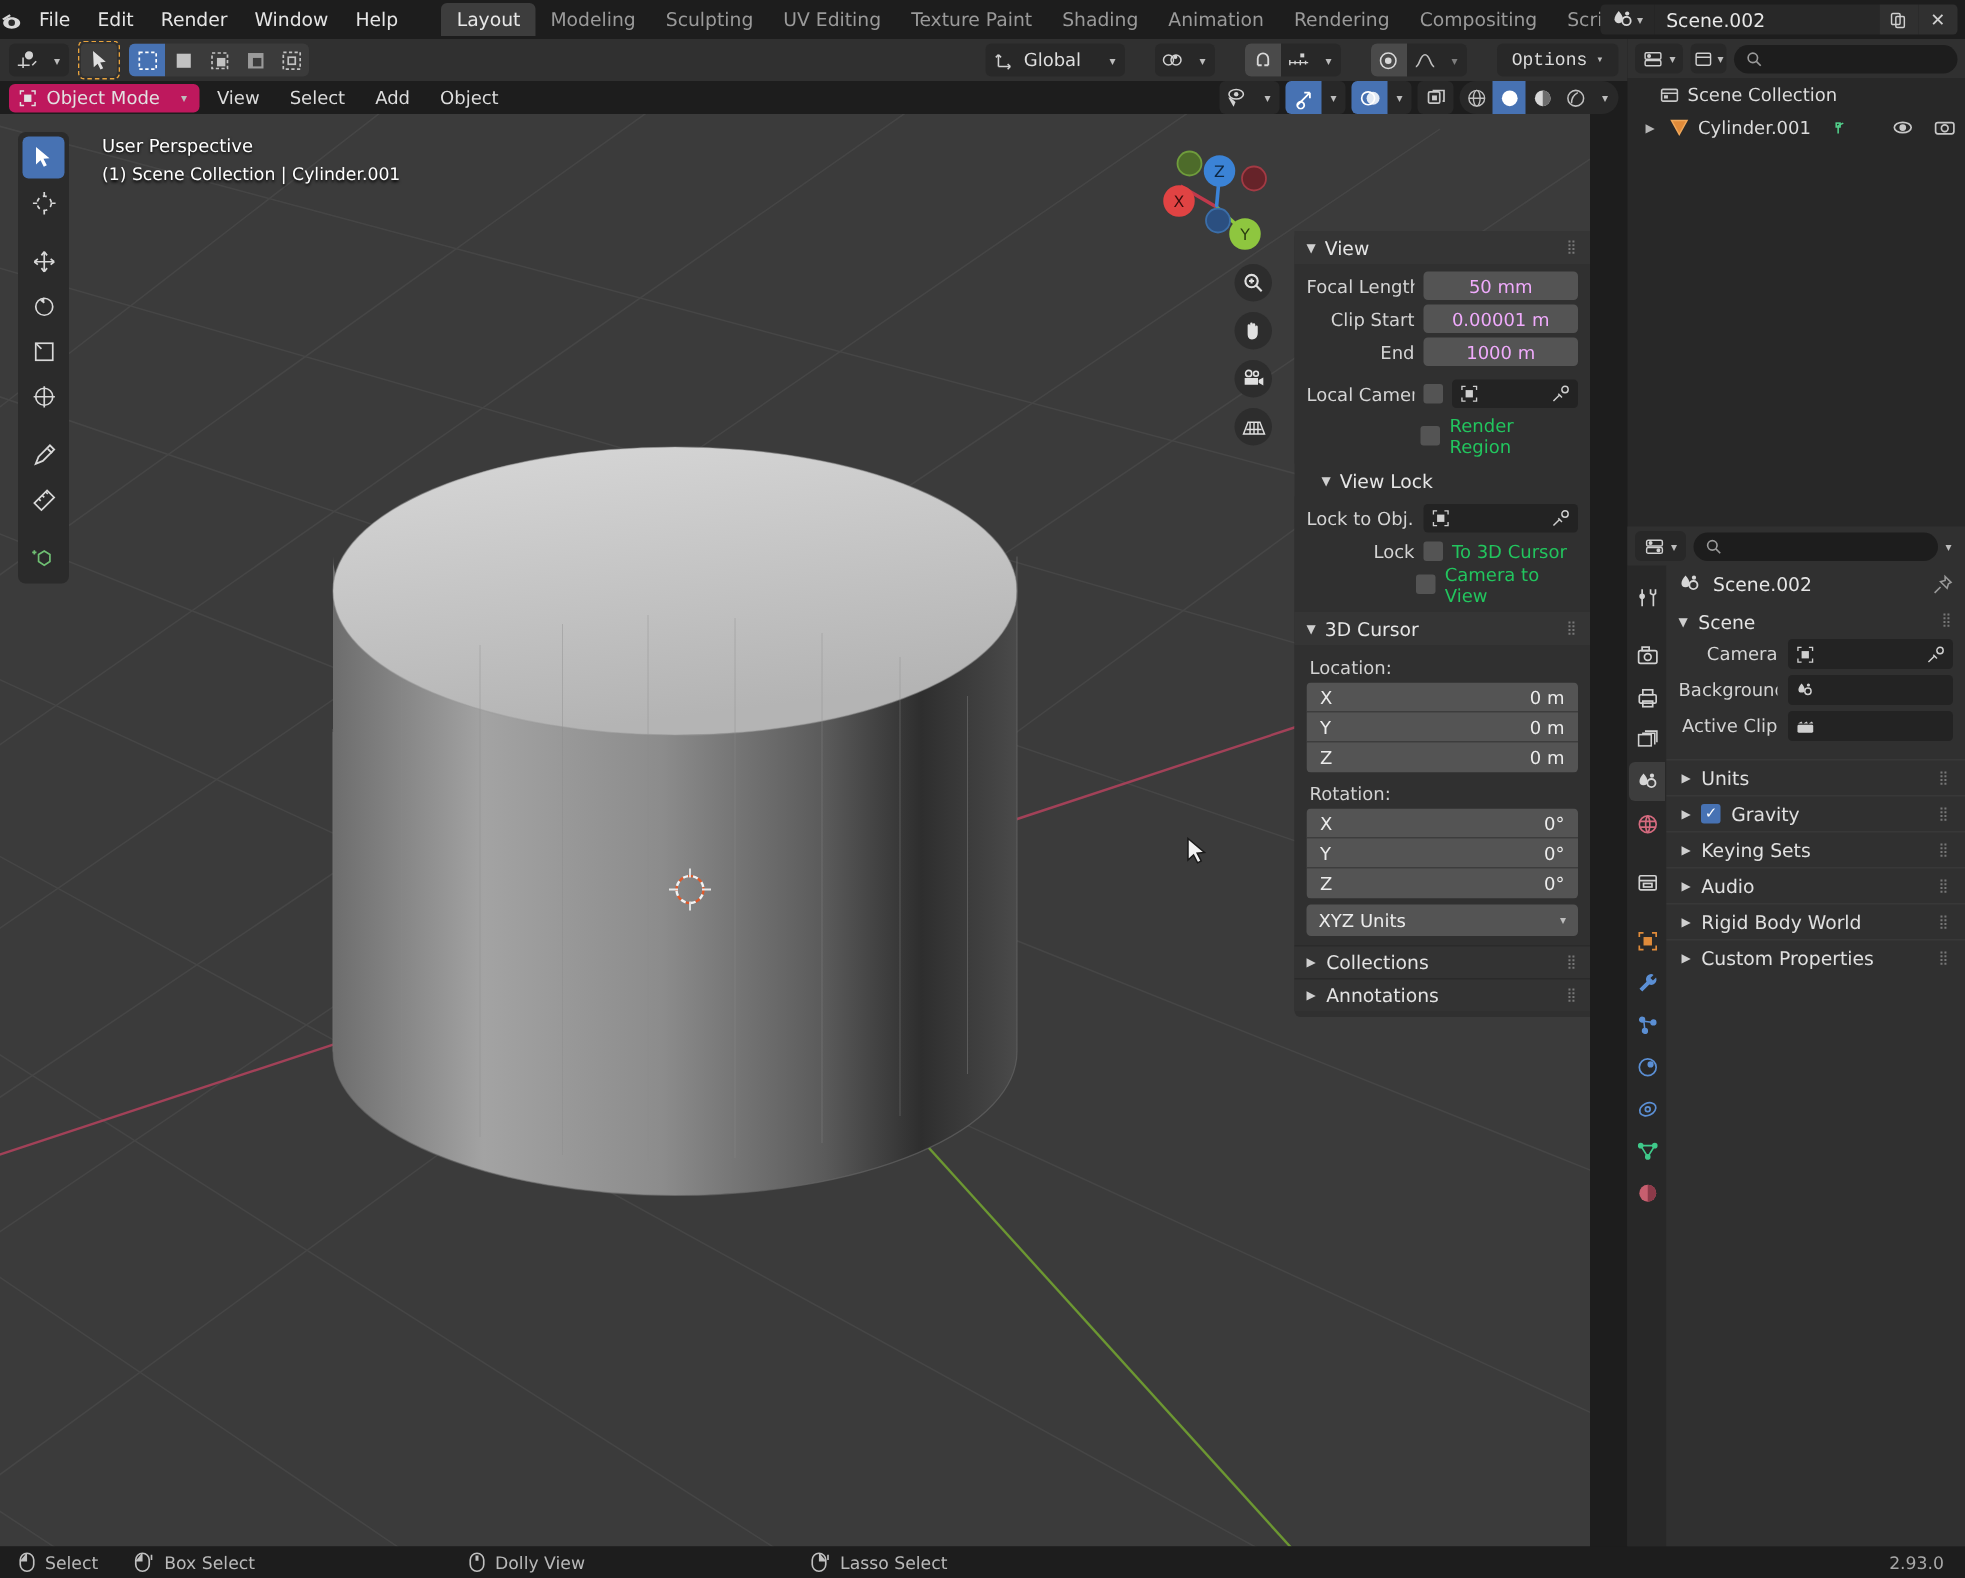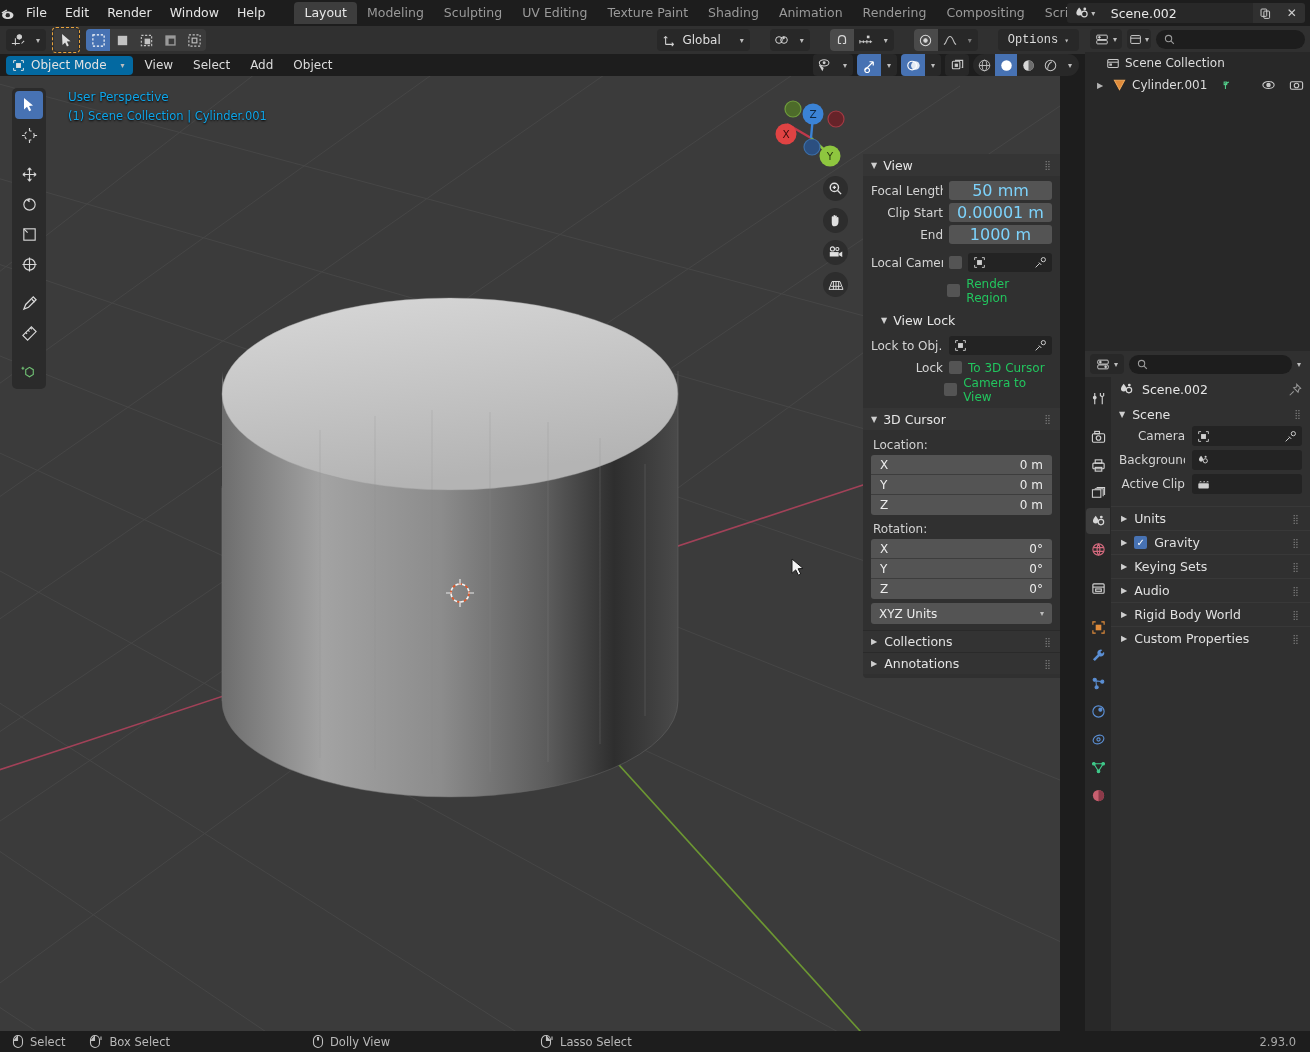--- a/index.html
+++ b/index.html
@@ -73,35 +73,35 @@
     margin-left:auto; background:#282828; border-radius:4px; height:22px; padding:0 10px;
     display:flex; align-items:center; gap:6px; font-size:12px; color:#dcdcdc;font-family:Liberation Mono, monospace;
   }
 
   
   .vp-header {
     position:absolute; left:0; top:54px; width:1085px; height:22px;
     background:#1d1d1d; display:flex; align-items:center; padding:0 6px; gap:4px;
   }
   .mode-sel {
-    background:#0369a1; border-radius:4px; height:19px; padding:0 6px;
+    background:#be185d; border-radius:4px; height:19px; padding:0 6px;
     display:flex; align-items:center; gap:6px; font-size:12px; color:#e2e2e2;
   }
   .hdr-menu { padding:0 8px; height:19px; line-height:19px; font-size:12px; color:#dcdcdc; border-radius:3px;}
   .hdr-right { margin-left:auto; display:flex; align-items:center; gap:4px; }
   .shading-grp { display:flex; background:#282828; border-radius:11px; overflow:hidden; height:22px; align-items:center; }
   .shading-grp > div { width:22px; height:22px; display:flex; align-items:center; justify-content:center; }
   .shading-grp > div.on { background:#4772b3; }
 
   
   .viewport {
     position:absolute; left:0; top:76px; width:1060px; height:955px;
     background:#3b3b3b; overflow:hidden;
   }
-  .vp-text { position:absolute; left:68px; top:12px; color:#0ea5e9; font-size:12px; line-height:19px; text-shadow:0 1px 2px #000; }
+  .vp-text { position:absolute; left:68px; top:12px; color:#ffffff; font-size:12px; line-height:19px; text-shadow:0 1px 2px #000; }
   .vp-text .l2 { font-size:11.5px; }
 
   
   .tool-col {
     position:absolute; left:12px; top:12px; width:34px;
     background:#2b2b2b; border-radius:5px; padding:3px; display:flex; flex-direction:column; gap:2px;
   }
   .tool-btn { width:28px; height:28px; border-radius:4px; display:flex; align-items:center; justify-content:center; color:#d8d8d8; }
   .tool-btn.on { background:#4772b3; color:#fff; }
   .tool-sep { height:7px; }
@@ -125,21 +125,21 @@
     background:#353535; font-size:12.5px; color:#e6e6e6;
   }
   .np-head.sub { background:transparent; }
   .np-tri { font-size:8px; color:#cfcfcf; }
   .np-grip { margin-left:auto; color:#777; font-size:9px; letter-spacing:1px; }
   .np-body { padding:5px 8px 6px 8px; background:#303030; }
   .row { display:flex; align-items:center; margin-bottom:3px; height:19px; gap:6px; }
   .rlab { width:72px; text-align:right; font-size:12px; color:#d4d4d4; white-space:nowrap; overflow:hidden; }
   .field {
     flex:1; background:#545454; border-radius:3px; height:19px; display:flex;
-    align-items:center; justify-content:center; font-size:16px; color:#7dd3fc;
+    align-items:center; justify-content:center; font-size:12px; color:#f0abfc;
   }
   .field.dark { background:#232323; justify-content:flex-start; padding:0 5px; }
   .chk { width:13px; height:13px; background:#545454; border-radius:2px; flex:none; }
   .chk.on { background:#4772b3; color:#fff; font-size:10px; display:flex; align-items:center; justify-content:center; }
   .chk-label { font-size:12px; color:#22c55e; }
   .sublabel { font-size:12px; color:#d2d2d2; margin:3px 0 3px 2px; }
   .xyz-group { border-radius:3px; overflow:hidden; margin-bottom:2px; }
   .xyz-row {
     background:#545454; height:20px; display:flex; align-items:center;
     justify-content:space-between; padding:0 9px; font-size:12px; color:#ececec;

